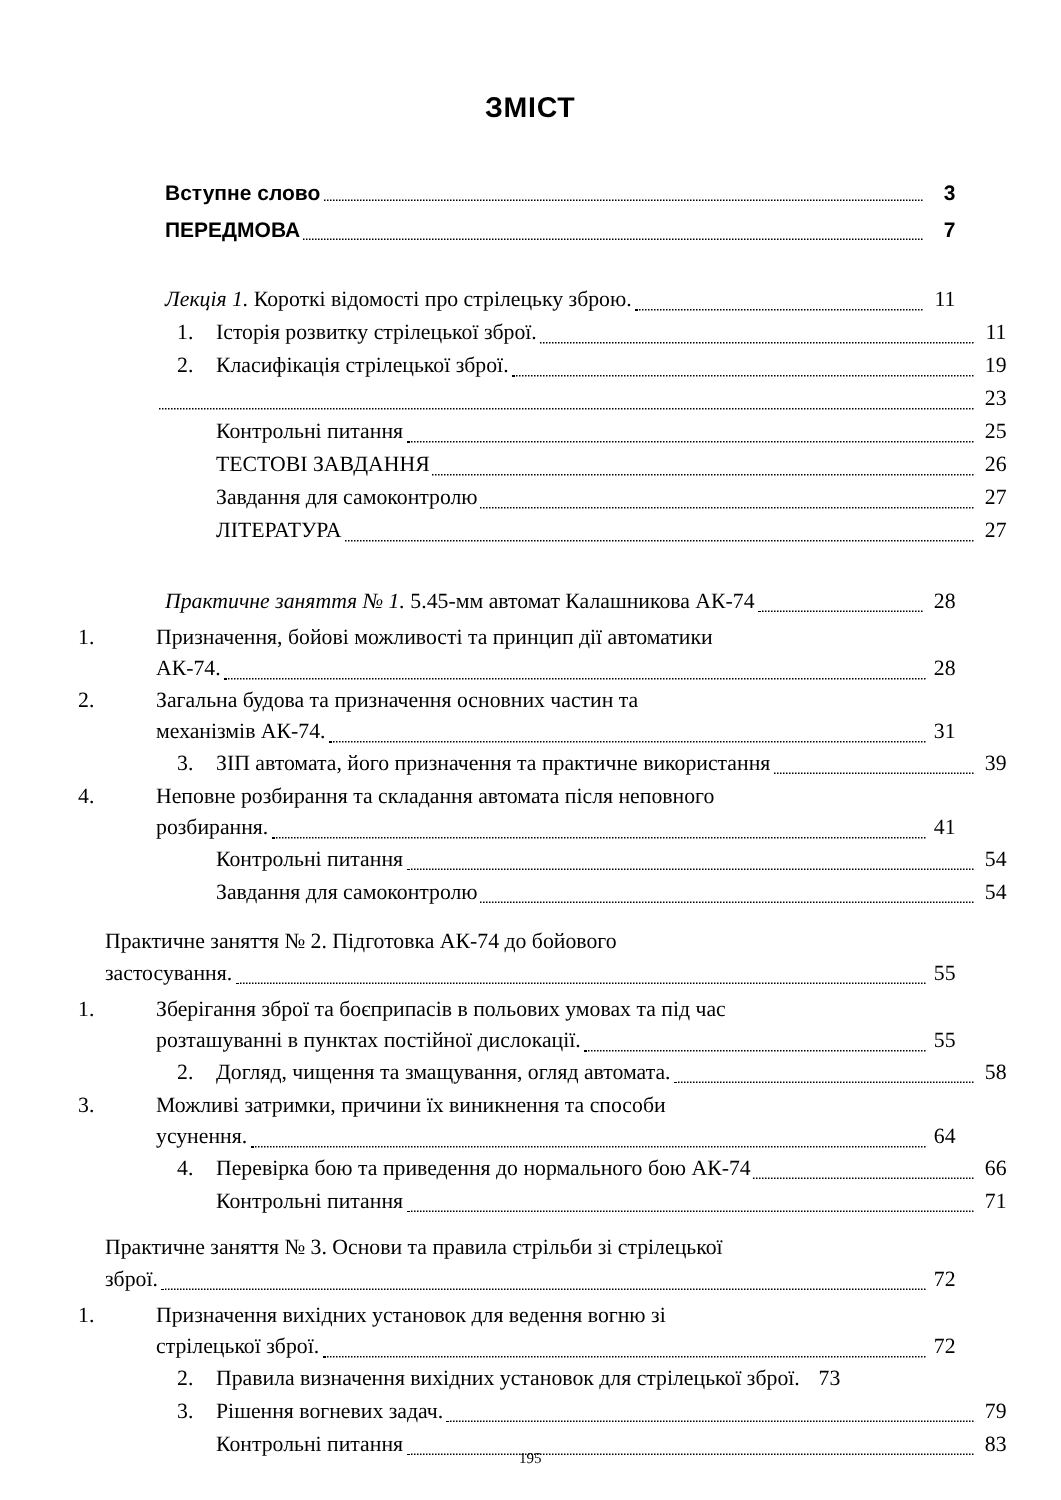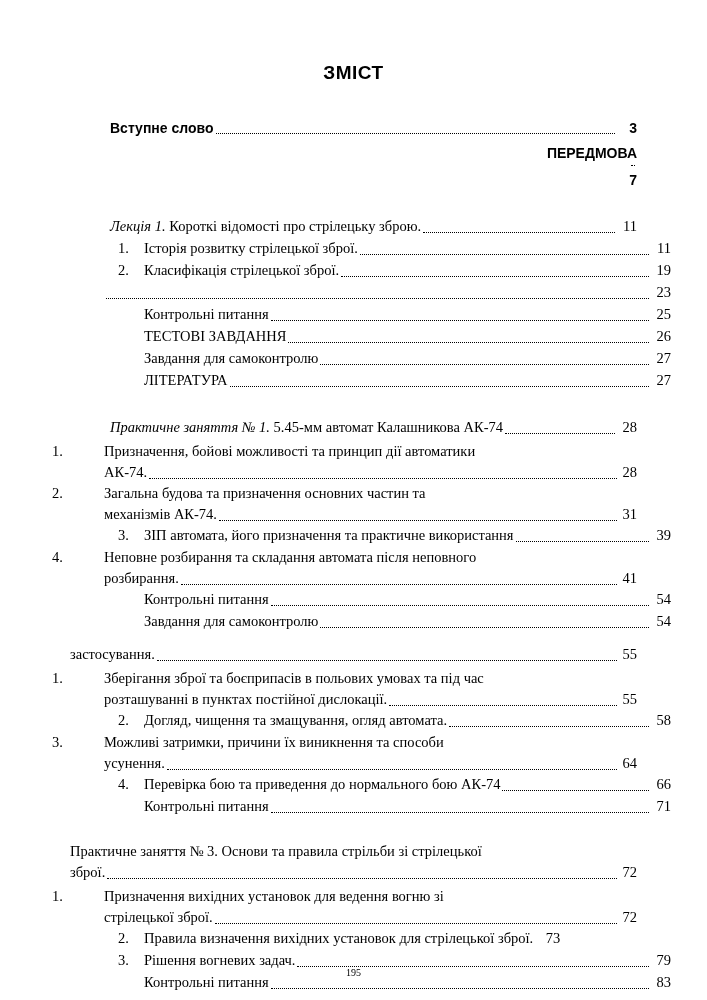--- a/index.html
+++ b/index.html
@@ -129,21 +129,21 @@
   <div class="doc-title">ЗМІСТ</div>
 
   <div class="toc">
 
     <div class="entry lvl-top">
       <span class="txt">Вступне слово</span>
       <span class="dots"></span>
       <span class="pg">3</span>
     </div>
 
-    <div class="entry lvl-top" style="margin-top:5px;flex-direction:column;">
+    <div class="entry lvl-top" style="margin-top:5px;">
       <span class="txt">ПЕРЕДМОВА</span>
       <span class="dots"></span>
       <span class="pg">7</span>
     </div>
 
     <div class="entry lvl-lecture">
       <span class="txt">
         <span class="em">Лекція 1.</span><span> Короткі відомості про стрілецьку зброю.</span>
       </span>
       <span class="dots"></span>
@@ -238,20 +238,21 @@
       <span class="pg">54</span>
     </div>
 
     <div class="entry lvl-sub-nonum">
       <span class="txt">Завдання для самоконтролю</span>
       <span class="dots"></span>
       <span class="pg">54</span>
     </div>
 
     <div class="multi" style="margin-top:12px;">
+      <span class="head"><span class="em">Практичне заняття № 2.</span><span> Підготовка АК-74 до бойового</span></span>
       <span class="tail">
         <span class="txt">застосування.</span>
         <span class="dots"></span>
         <span class="pg">55</span>
       </span>
     </div>
 
     <div class="multi indent-sub" style="margin-top:3px;">
       <span class="head hang"><span class="num">1.</span><span>Зберігання зброї та боєприпасів в польових умовах та під час</span></span>
       <span class="tail">
@@ -281,21 +282,21 @@
       <span class="dots"></span>
       <span class="pg">66</span>
     </div>
 
     <div class="entry lvl-sub-nonum">
       <span class="txt">Контрольні питання</span>
       <span class="dots"></span>
       <span class="pg">71</span>
     </div>
 
-    <div class="multi" style="margin-top:24px;">
+    <div class="multi" style="margin-top:10px;">
       <span class="head"><span class="em">Практичне заняття № 3.</span><span> Основи та правила стрільби зі стрілецької</span></span>
       <span class="tail">
         <span class="txt">зброї.</span>
         <span class="dots"></span>
         <span class="pg">72</span>
       </span>
     </div>
 
     <div class="multi indent-sub" style="margin-top:3px;">
       <span class="head hang"><span class="num">1.</span><span>Призначення вихідних установок для ведення вогню зі</span></span>

